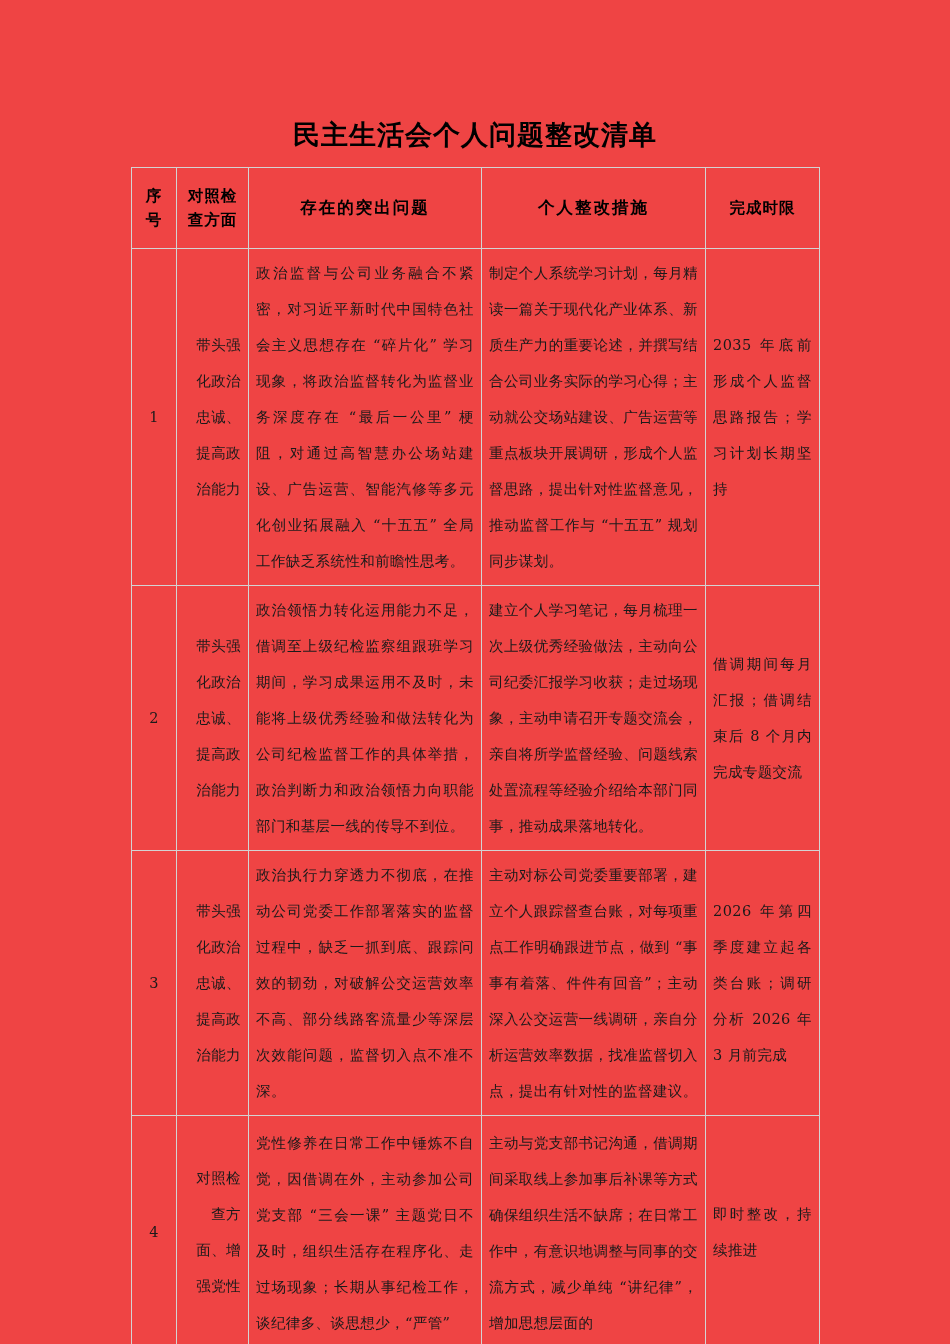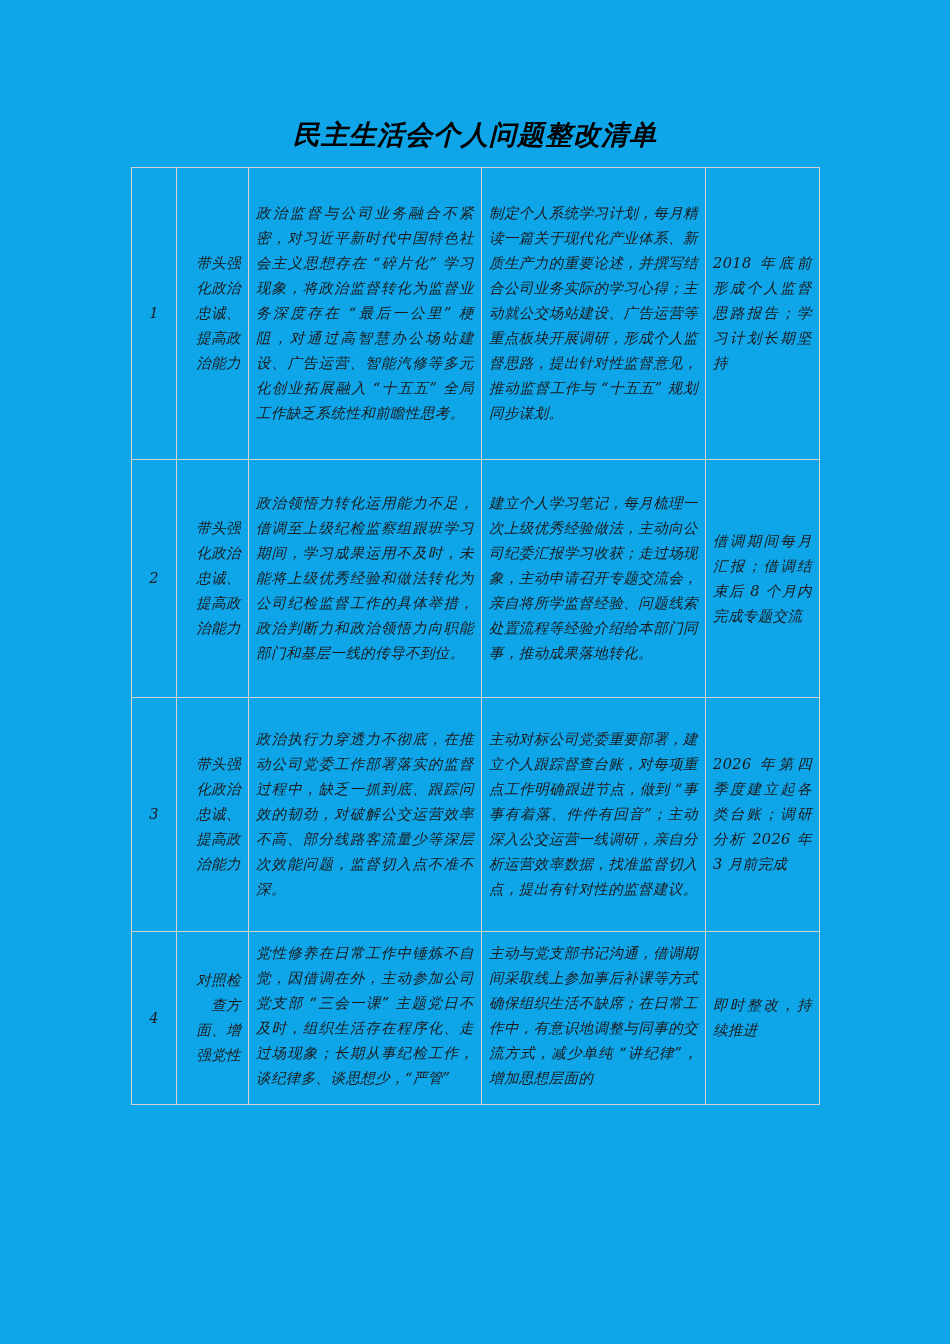--- a/index.html
+++ b/index.html
@@ -14,23 +14,22 @@
     color: #000000;
     overflow: hidden;
     position: relative;
   }
   .page {
     position: absolute;
     left: 0;
     top: 0;
     width: 950px;
     height: 1344px;
-    background: #0ea5e9;
+    background: #ef4444;
     box-sizing: border-box;
-    font-style: italic;
   }
   .doc-title {
     position: absolute;
     left: 0;
     top: 116px;
     width: 950px;
     text-align: center;
     font-family: "DejaVu Serif", "Liberation Serif", serif;
     font-size: 27px;
     font-weight: bold;
@@ -46,21 +45,21 @@
     border-collapse: collapse;
     table-layout: fixed;
   }
   table.sheet td {
     border: 1px solid #d3d3d3;
     vertical-align: middle;
     padding: 6px 7px;
     box-sizing: border-box;
     font-family: "DejaVu Serif", "Liberation Serif", serif;
     font-size: 14.5px;
-    line-height: 25px;
+    line-height: 36px;
     color: #1a1a1a;
     letter-spacing: 0.4px;
   }
   
   col.c-seq   { width: 45px; }
   col.c-aspect{ width: 72px; }
   col.c-prob  { width: 233px; }
   col.c-meas  { width: 224px; }
   col.c-dead  { width: 114px; }
 
@@ -119,27 +118,34 @@
 
   <table class="sheet">
     <colgroup>
       <col class="c-seq">
       <col class="c-aspect">
       <col class="c-prob">
       <col class="c-meas">
       <col class="c-dead">
     </colgroup>
     <tbody>
+      <tr class="head">
+        <td>序号</td>
+        <td>对照检查方面</td>
+        <td class="wide">存在的突出问题</td>
+        <td class="wide">个人整改措施</td>
+        <td>完成时限</td>
+      </tr>
 
       <tr class="r1">
         <td class="seq">1</td>
         <td class="aspect">带头强化政治忠诚、提高政治能力</td>
         <td class="prob">政治监督与公司业务融合不紧密，对习近平新时代中国特色社会主义思想存在 “碎片化” 学习现象，将政治监督转化为监督业务深度存在 “最后一公里” 梗阻，对通过高智慧办公场站建设、广告运营、智能汽修等多元化创业拓展融入 “十五五” 全局工作缺乏系统性和前瞻性思考。</td>
         <td class="meas">制定个人系统学习计划，每月精读一篇关于现代化产业体系、新质生产力的重要论述，并撰写结合公司业务实际的学习心得；主动就公交场站建设、广告运营等重点板块开展调研，形成个人监督思路，提出针对性监督意见，推动监督工作与 “十五五” 规划同步谋划。</td>
-        <td class="dead">2018 年底前形成个人监督思路报告；学习计划长期坚持</td>
+        <td class="dead">2035 年底前形成个人监督思路报告；学习计划长期坚持</td>
       </tr>
 
       <tr class="r2">
         <td class="seq">2</td>
         <td class="aspect">带头强化政治忠诚、提高政治能力</td>
         <td class="prob">政治领悟力转化运用能力不足，借调至上级纪检监察组跟班学习期间，学习成果运用不及时，未能将上级优秀经验和做法转化为公司纪检监督工作的具体举措，政治判断力和政治领悟力向职能部门和基层一线的传导不到位。</td>
         <td class="meas">建立个人学习笔记，每月梳理一次上级优秀经验做法，主动向公司纪委汇报学习收获；走过场现象，主动申请召开专题交流会，亲自将所学监督经验、问题线索处置流程等经验介绍给本部门同事，推动成果落地转化。</td>
         <td class="dead">借调期间每月汇报；借调结束后 8 个月内完成专题交流</td>
       </tr>
 

